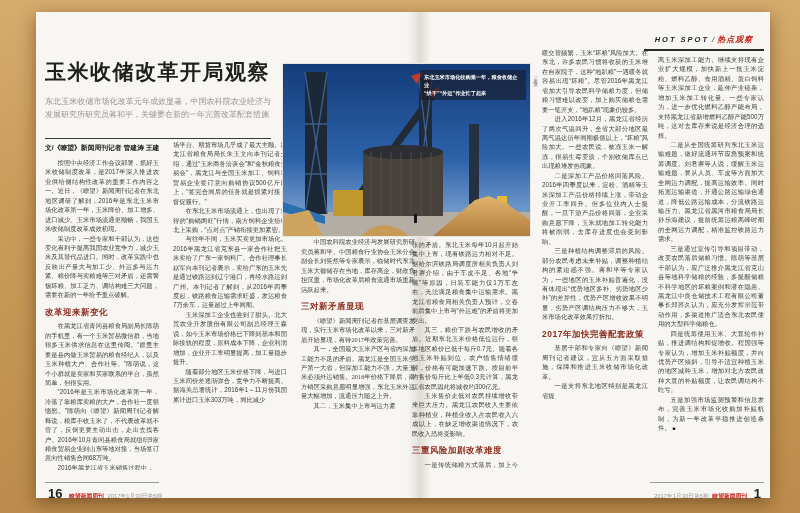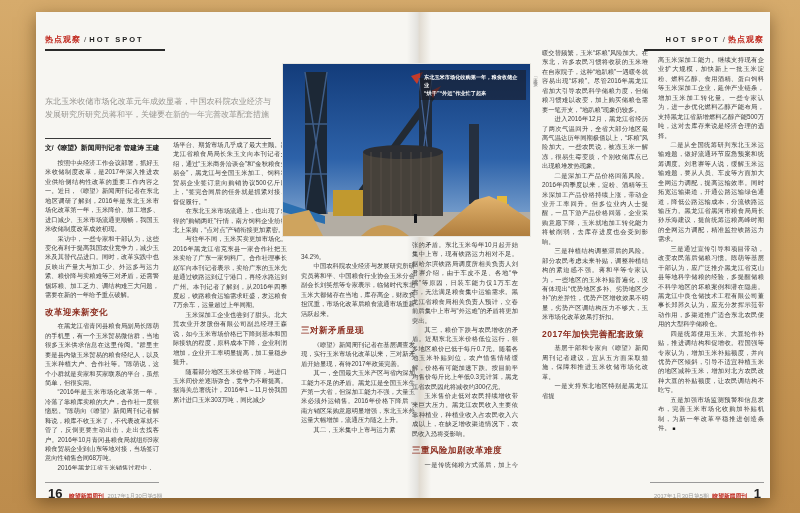--- a/index.html
+++ b/index.html
@@ -5,40 +5,40 @@
   html,body{margin:0;padding:0;width:800px;height:513px;overflow:hidden;
     font-family:"Liberation Sans","DejaVu Sans",sans-serif;}
   body{background:linear-gradient(180deg,#d6ab6c 0%,#c99a58 45%,#bd8c4c 100%);}
   .spread{position:absolute;left:36px;top:12px;width:734px;height:486px;
     background:#f7f6f2;box-shadow:0 5px 16px rgba(60,35,8,.5);}
   .gutter{position:absolute;left:371px;top:0;width:24px;height:100%;z-index:1;
     background:linear-gradient(90deg,rgba(0,0,0,0) 0%,rgba(0,0,0,.08) 42%,rgba(110,80,40,.16) 52%,rgba(0,0,0,0) 100%);}
   
   .hdr{position:absolute;top:22px;font-size:8px;padding-bottom:4px;border-bottom:2px solid #2a2a2a;z-index:2;white-space:nowrap;}
   .hdr-l{left:9px;width:120px;}
-  .hdr-r{right:6px;width:120px;text-align:right;}
+  .hdr-r{right:6px;width:120px;text-align:center;font-style:italic;}
   .sec-cn{color:#c0281e;font-weight:bold;letter-spacing:1px;}
   .sec-sep{color:#444;margin:0 3px;}
   .sec-en{color:#222;font-weight:bold;letter-spacing:2px;font-size:7.5px;}
   
   .title{position:absolute;left:9px;top:46px;width:232px;font-size:21px;font-weight:bold;
     color:#1f1f1f;letter-spacing:1.5px;z-index:2;}
   .deck{position:absolute;left:9px;top:84px;width:226px;font-size:8px;line-height:1.6;
     color:#979590;z-index:2;text-align:justify;}
   .byline{position:absolute;left:9px;top:126px;width:226px;border-top:1px solid #3a3a3a;
     padding-top:4px;font-size:6.8px;font-weight:bold;color:#222;z-index:2;}
   
   .col{position:absolute;overflow:hidden;z-index:2;font-size:6.3px;line-height:1.5;
     color:#3c3c3c;text-align:justify;}
   .p{text-indent:2em;margin:0;}
   .cont{text-indent:0;}
   .sh{font-size:8.5px;font-weight:bold;color:#8c2e20;margin:6px 0 3px;letter-spacing:.5px;text-indent:0;}
   .lc1{left:9px;top:146px;width:114px;height:312px;}
   .lc2{left:137px;top:128px;width:114px;height:330px;}
-  .lc3{left:265px;top:240px;width:114px;height:230px;}
+  .lc3{left:265px;top:216px;width:114px;height:230px;font-family:Liberation Serif, serif;}
   .rc1{left:376px;top:228px;width:106px;height:230px;}
   .rc2{left:506px;top:36px;width:106px;height:415px;}
   .rc3{left:622px;top:43px;width:106px;height:415px;}
   
   .photo{position:absolute;left:247px;top:52px;width:247px;height:172px;z-index:3;
     background:linear-gradient(180deg,#163f7d 0%,#2b5ea6 45%,#7ba3cf 85%);
     outline:1px solid #e8e6e0;}
   .photo svg{position:absolute;left:0;top:0;}
   .caption{position:absolute;top:6px;right:4px;width:98px;background:rgba(24,27,38,.62);
     color:#fff;font-size:5.2px;font-weight:bold;line-height:1.55;padding:3px 4px;text-align:left;}
@@ -52,28 +52,26 @@
   .pgno{font-size:13px;font-weight:bold;color:#222;margin:0 3px;}
   .mag{color:#c0281e;font-weight:bold;margin:0 2px;}
   .endmark{font-size:5px;color:#111;}
 </style>
 </head>
 <body>
 
 <div class="spread">
   <div class="gutter"></div>
 
-  <div class="hdr hdr-l">
-    <span class="sec-cn">热点观察</span><span class="sec-sep">/</span><span class="sec-en">HOT SPOT</span>
-  </div>
 
   <div class="hdr hdr-r">
     <span class="sec-en">HOT SPOT</span><span class="sec-sep">/</span><span class="sec-cn">热点观察</span>
   </div>
 
+  <div class="title">玉米收储改革开局观察</div>
   <div class="deck">东北玉米收储市场化改革元年成效显著，中国农科院农业经济与发展研究所研究员蒋和平，关键要在新的一年完善改革配套措施</div>
   <div class="byline">文/《瞭望》新闻周刊记者 管建涛 王建</div>
 
   <div class="photo">
     <svg width="247" height="172" viewBox="0 0 247 172">
       <defs>
         <linearGradient id="sky" x1="0" y1="0" x2="0" y2="1">
           <stop offset="0" stop-color="#133c7a"></stop>
             <stop offset="0.55" stop-color="#2d62a9"></stop>
             <stop offset="1" stop-color="#8fb2d8"></stop>

